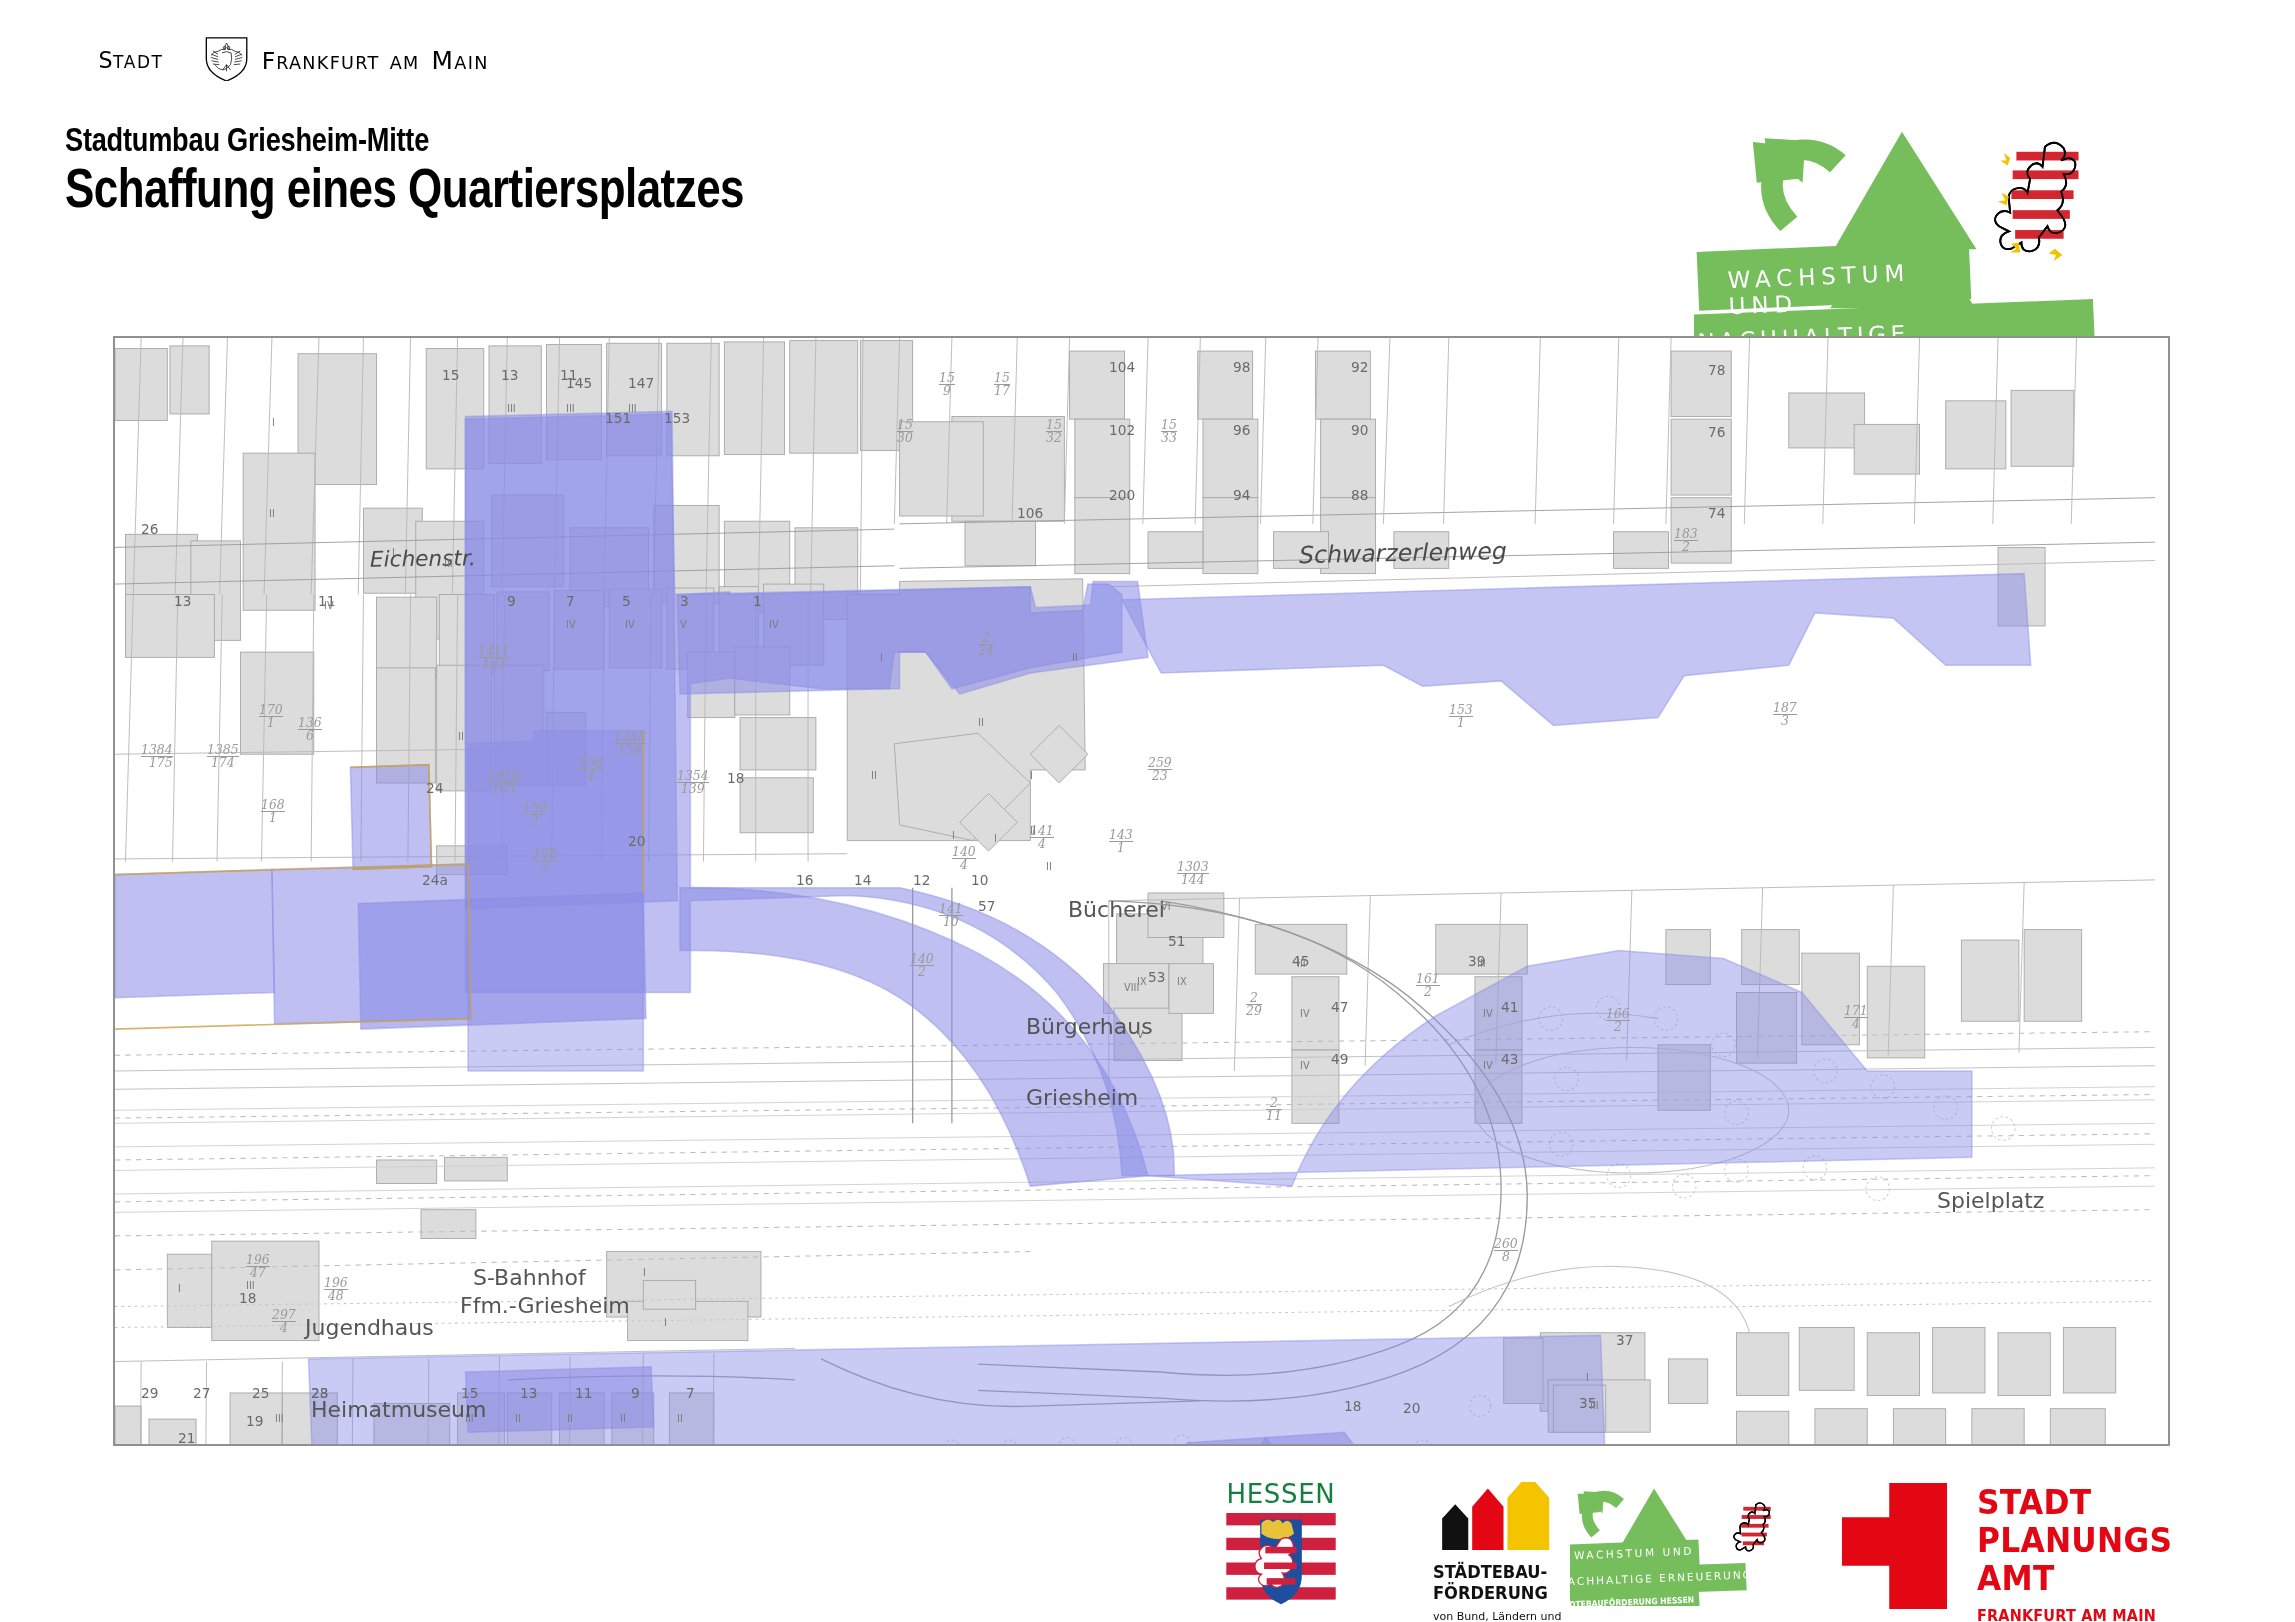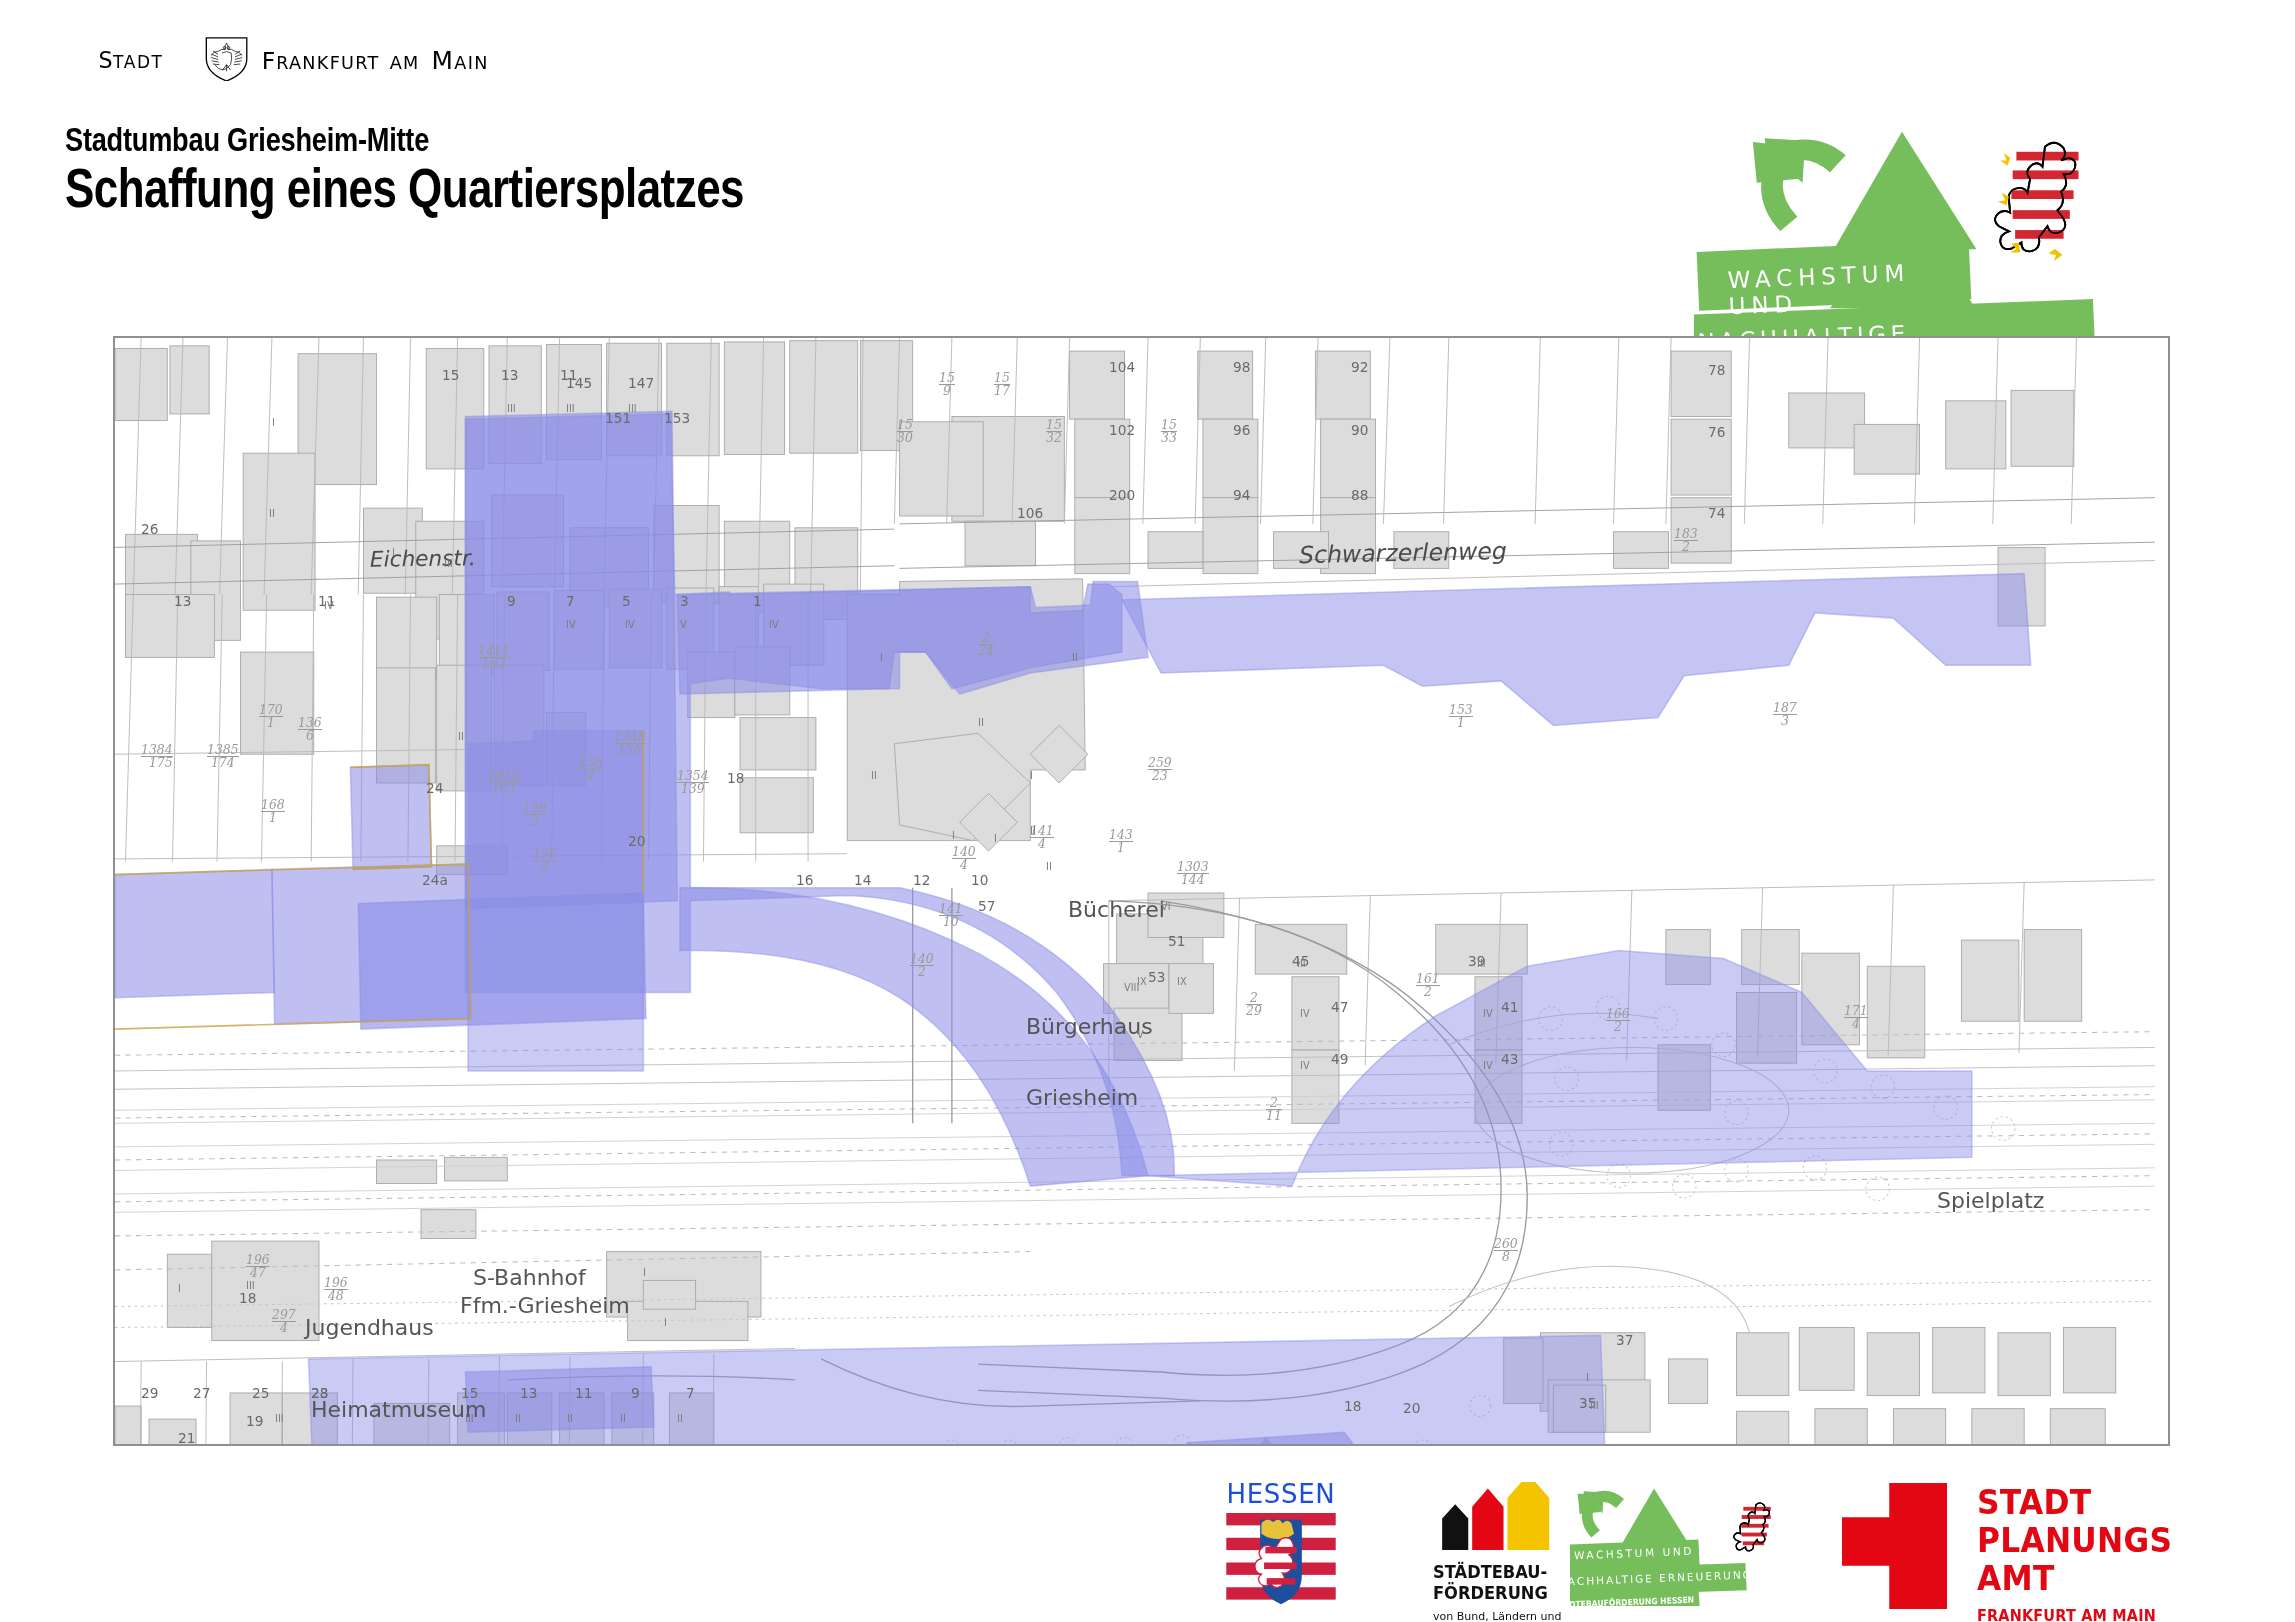--- a/index.html
+++ b/index.html
@@ -32,21 +32,21 @@
   .frac{position:absolute;font-family:"DejaVu Serif","DejaVu Sans",serif;font-style:italic;
         color:#9a9a9a;text-align:center;line-height:1.0;font-size:12.4px;}
   .frac b{display:block;border-bottom:0.7px solid #9a9a9a;font-weight:normal;}
   .rnum{position:absolute;font-family:"DejaVu Sans",sans-serif;color:#7c7c7c;font-size:9.8px;}
 
   
   #footer{position:absolute;left:0;top:1475px;width:2295px;height:137px;}
   .flogo{position:absolute;}
   .bmw-txt{font-size:17px;line-height:1.28;font-weight:normal;color:#000;
            font-family:"DejaVu Sans","Liberation Sans",sans-serif;}
-  .hessen-word{color:#1d4ed8;font-size:26px;font-weight:normal;letter-spacing:0.7px;
+  .hessen-word{color:#15803d;font-size:26px;font-weight:normal;letter-spacing:0.7px;
                font-family:"DejaVu Sans",sans-serif;}
   .sb-txt{font-weight:bold;font-size:17.7px;line-height:1.18;color:#111;
           font-family:"DejaVu Sans",sans-serif;transform:scaleX(.92);transform-origin:left top;}
   .sb-sub{font-size:11px;line-height:1.3;color:#111;margin-top:6.5px;
           font-family:"DejaVu Sans",sans-serif;}
   .spa-txt{color:#e30613;font-weight:bold;font-size:34px;line-height:1.12;letter-spacing:0.3px;
            font-family:"DejaVu Sans",sans-serif;transform:scaleX(.92);transform-origin:left top;}
   .spa-sub{color:#e30613;font-weight:bold;font-size:15.7px;letter-spacing:0.2px;margin-top:9.2px;
            font-family:"DejaVu Sans",sans-serif;transform:scaleX(.92);transform-origin:left top;}
 </style>

